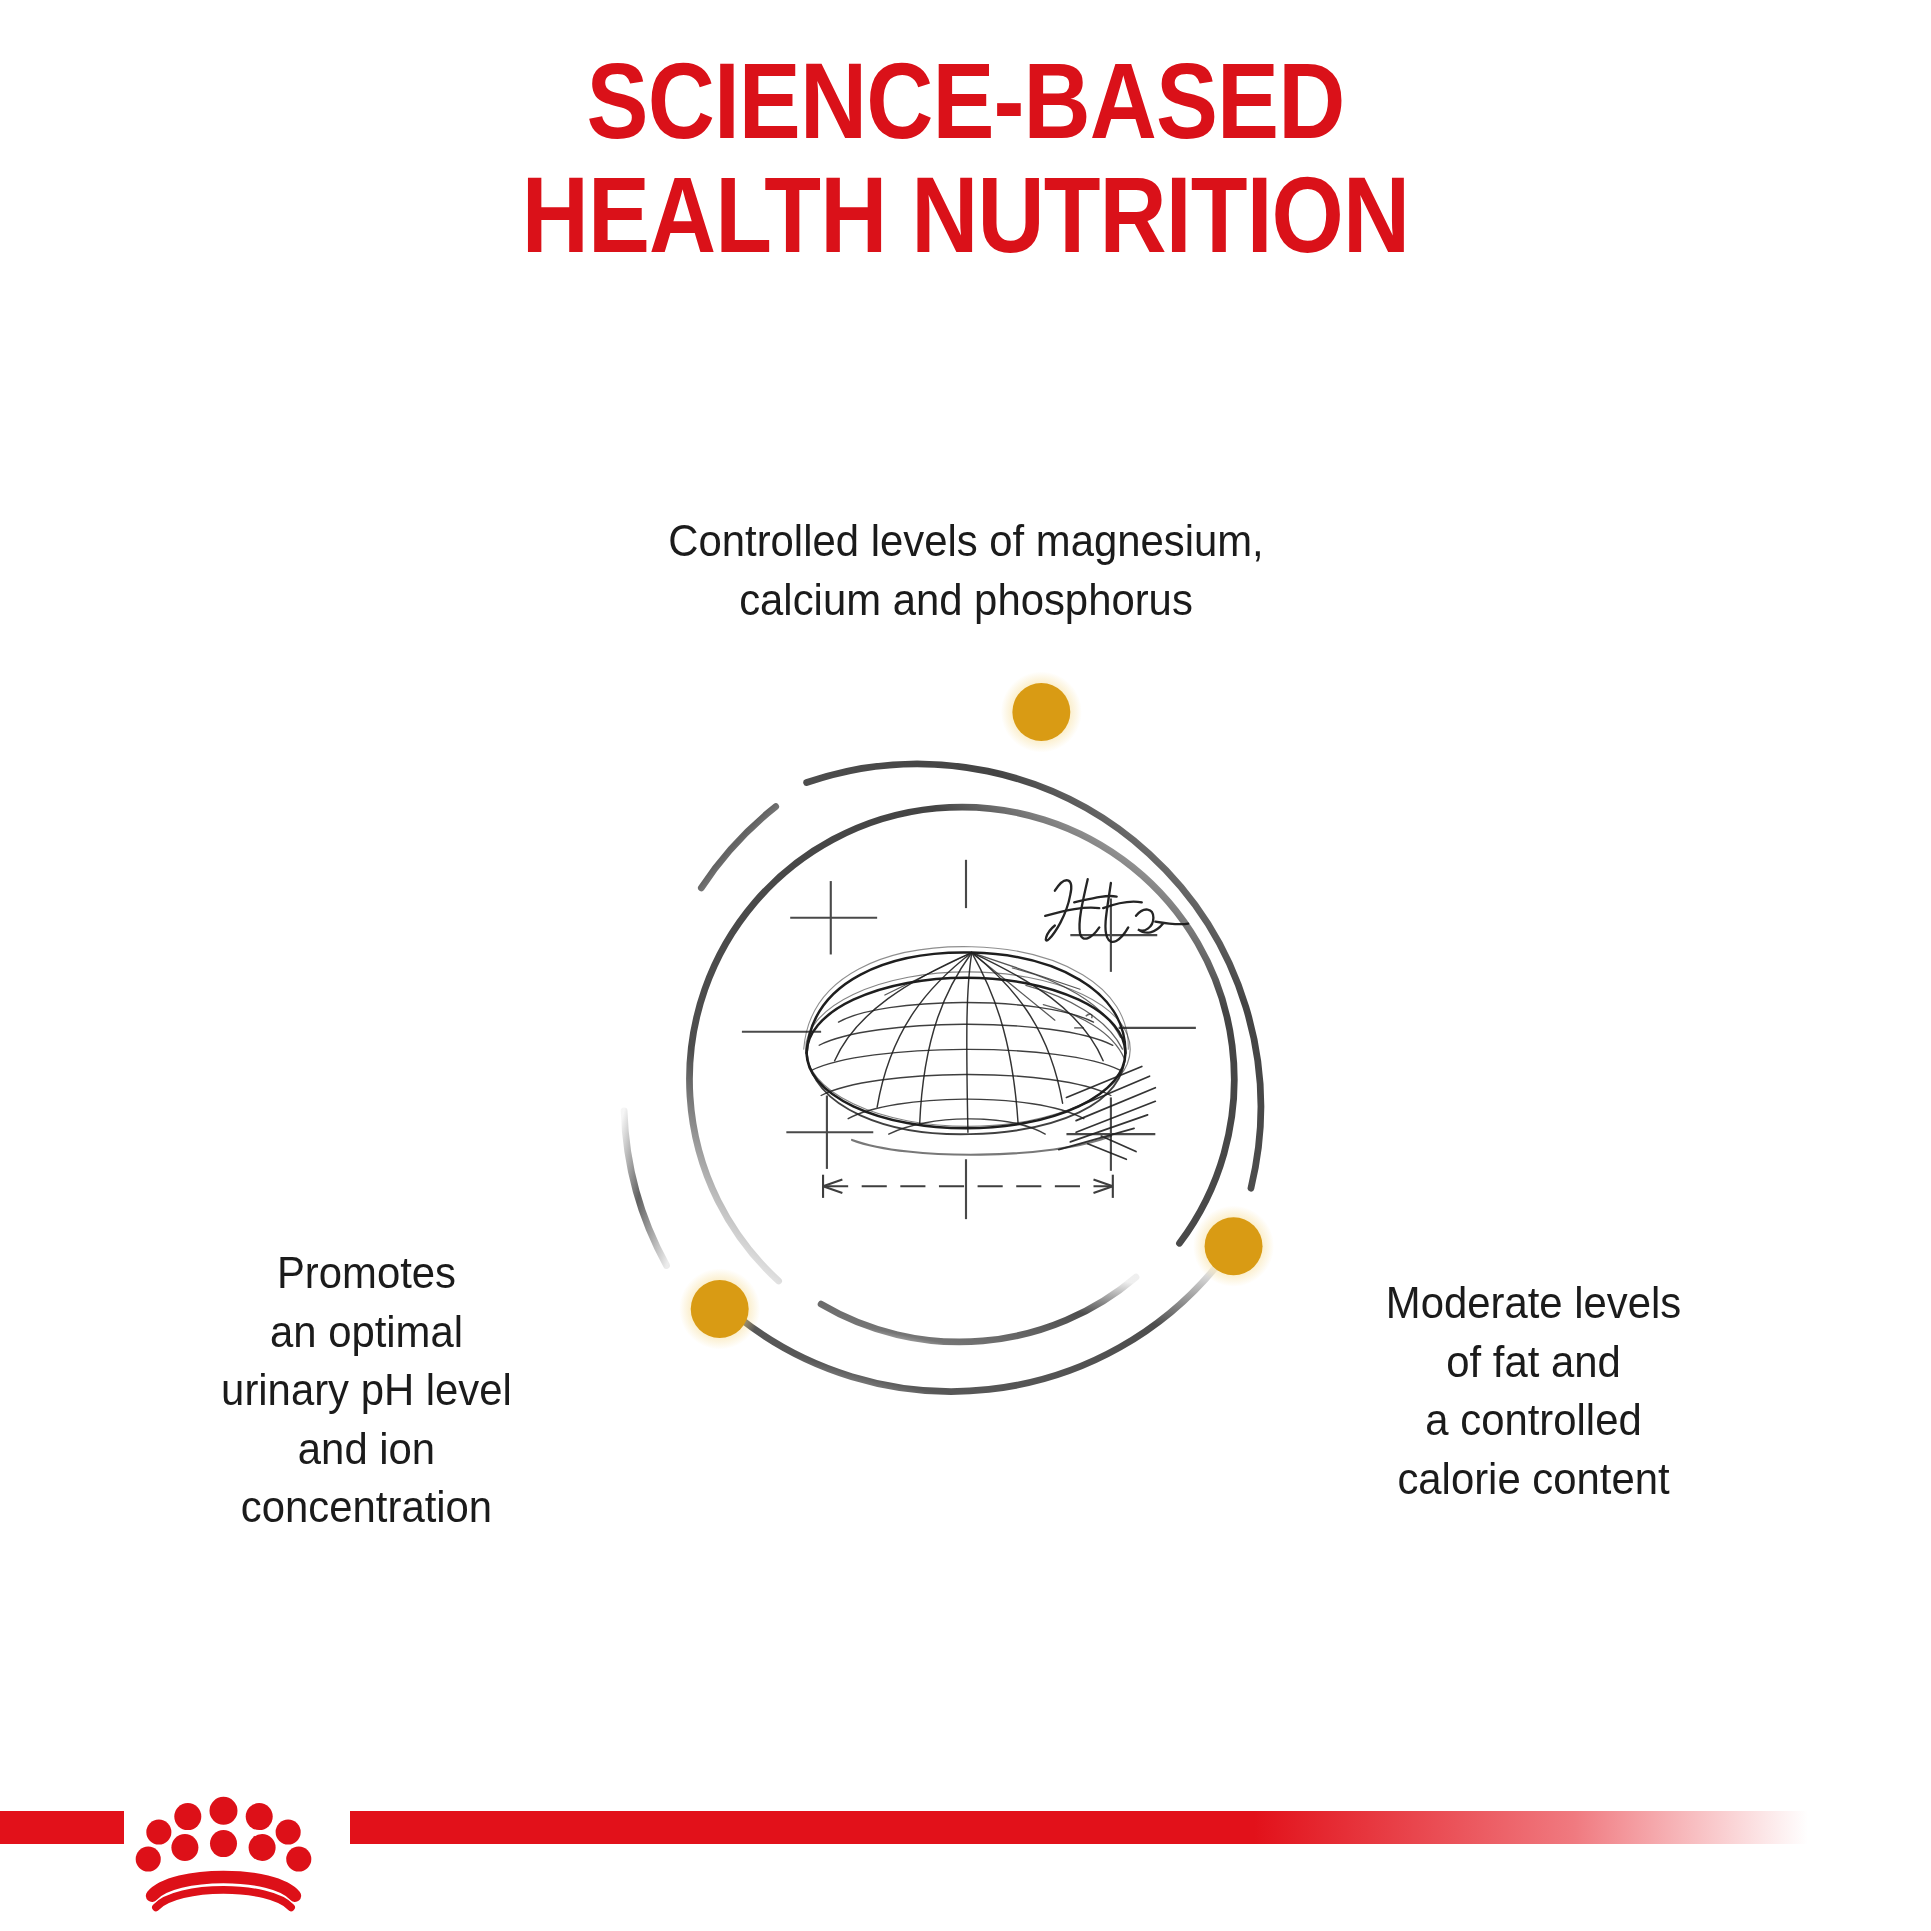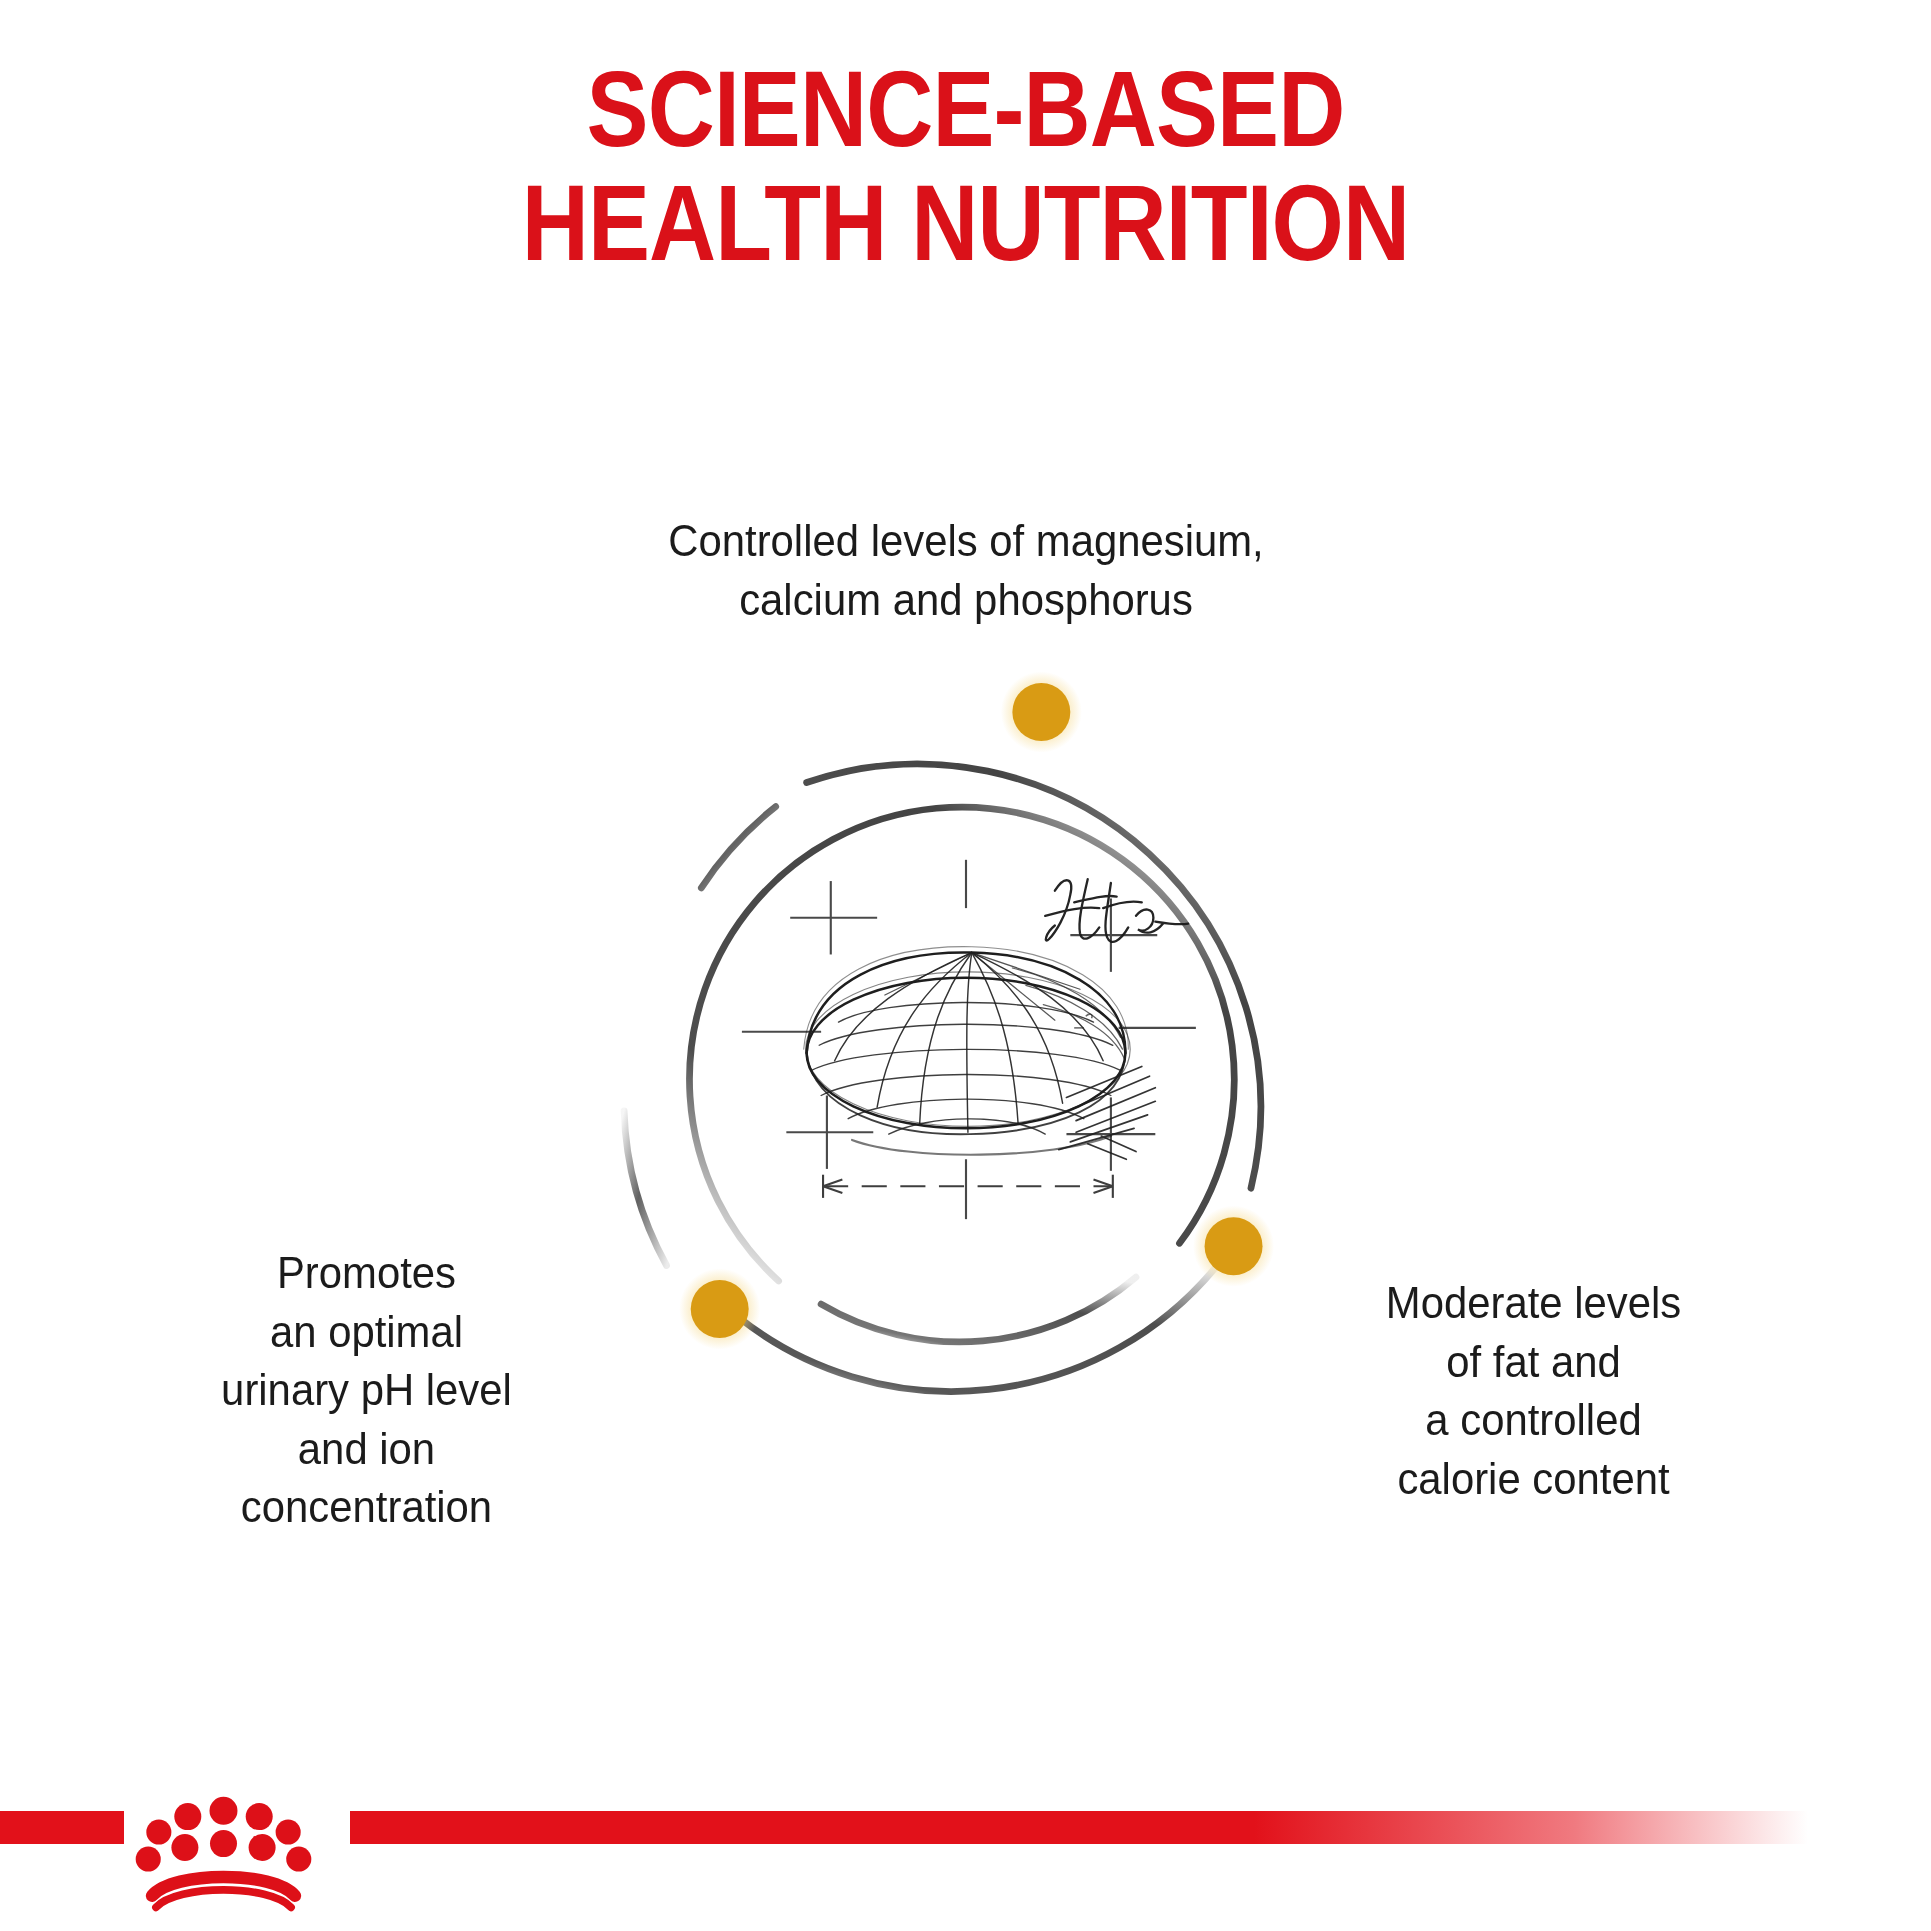--- a/index.html
+++ b/index.html
@@ -6,21 +6,21 @@
   html, body {
     width:1931px; height:1931px;
     background:#ffffff;
     font-family:"Liberation Sans", sans-serif;
     overflow:hidden;
   }
   .page { position:relative; width:1931px; height:1931px; background:#fff; }
 
   
   .title-block {
-    position:absolute; left:0; top:52px; width:1931px;
+    position:absolute; left:0; top:44px; width:1931px;
     text-align:center;
   }
   .title-line {
     display:block;
     color:#DA1119;
     font-family:"Liberation Sans Narrow","Liberation Sans", sans-serif;
     font-weight:bold;
     font-size:108px;
     line-height:1.06;
     letter-spacing:-1px;

